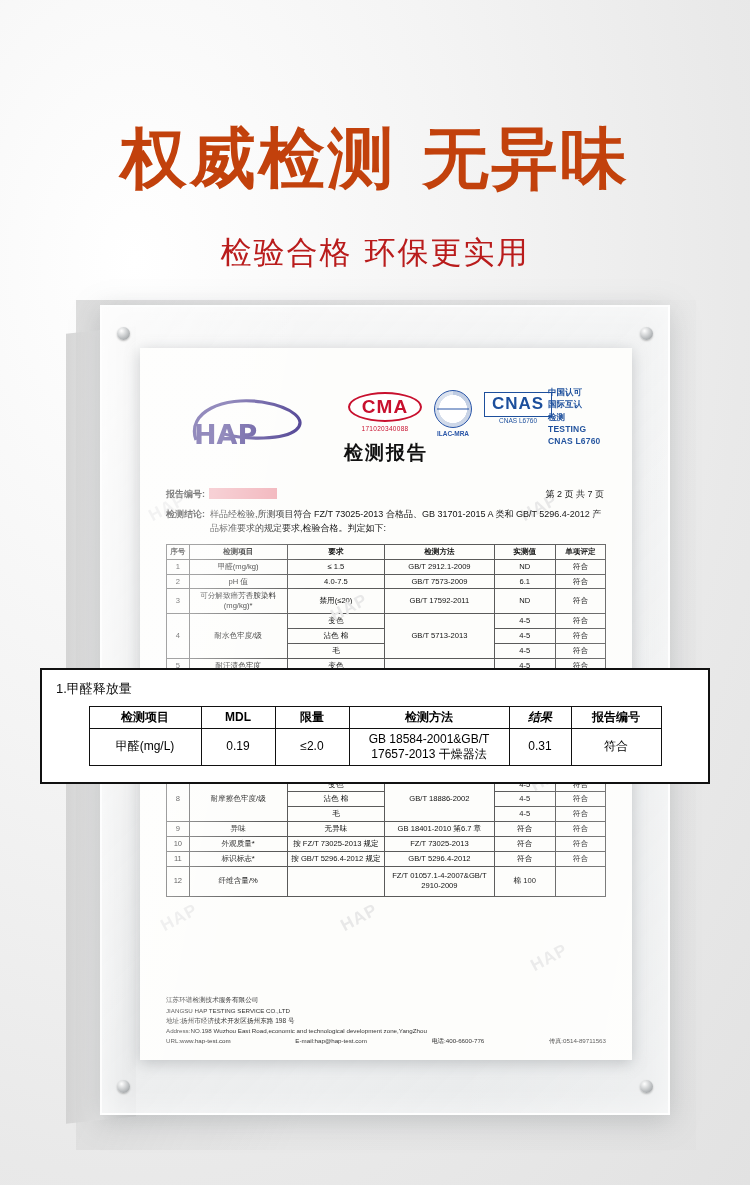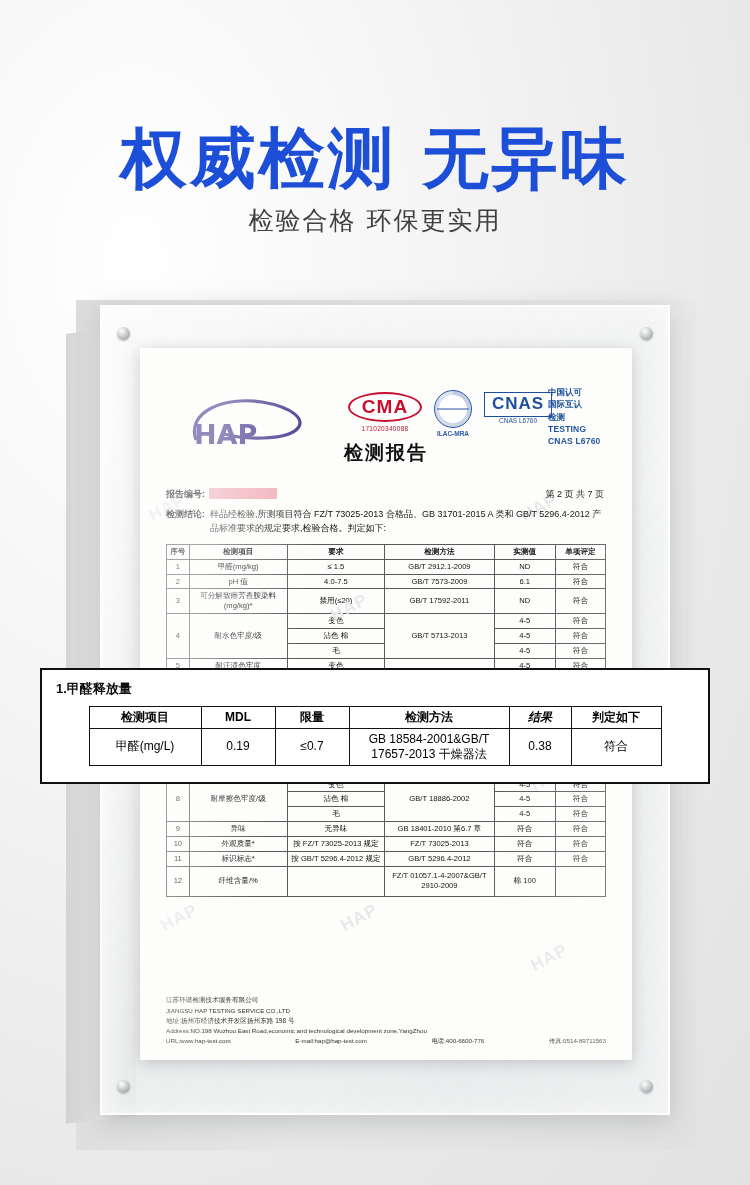--- a/index.html
+++ b/index.html
@@ -7,27 +7,27 @@
   body {
     width:750px; height:1185px; position:relative; overflow:hidden;
     font-family:"Liberation Sans", sans-serif;
     background:
       radial-gradient(ellipse at 18% 22%, #ffffff 0%, #f4f4f4 38%, #e9e9e9 70%, #e2e2e2 100%);
   }
   
   .headline-wrap{ position:absolute; top:120px; left:0; width:750px; text-align:center; }
   .headline{
     font-family:"DejaVu Sans", sans-serif;
-    font-size:66px; font-weight:bold; color:#1d4ed8; letter-spacing:3px;
+    font-size:66px; font-weight:bold; color:#c2410c; letter-spacing:3px;
     line-height:1.18; white-space:nowrap;
   }
   .subheadline{
-    margin-top:6px;
+    margin-top:34px;
     font-family:"DejaVu Sans", sans-serif;
-    font-size:25px; color:#404040; letter-spacing:2px; white-space:nowrap;
+    font-size:31px; color:#b91c1c; letter-spacing:2px; white-space:nowrap;
   }
   
   .stand-shadow{
     position:absolute; left:76px; top:300px; width:620px; height:850px;
     background:linear-gradient(115deg, rgba(150,150,150,.30), rgba(190,190,190,.05) 60%);
     filter:blur(0.6px);
   }
   .stand-back{
     position:absolute; left:66px; top:330px; width:70px; height:790px;
     background:linear-gradient(90deg, #cfcfcf, #e7e7e7 50%, #d3d3d3);
@@ -138,21 +138,21 @@
   }
   .foot .cn{ font-size:6.6px; }
   .foot .row{ display:flex; justify-content:space-between; }
   
   .callout{
     position:absolute; left:40px; top:668px; width:670px; height:116px;
     background:#ffffff; border:2px solid #111; z-index:20;
     padding:9px 14px 0 14px;
   }
   .callout-head{ display:flex; font-size:13px; color:#111; line-height:1.5; }
-  .callout-head .num{ font-weight:bold; white-space:nowrap; margin-right:14px; }
+  .callout-head .num{ font-weight:normal; white-space:nowrap; margin-right:14px; }
   .callout-head .txt{ font-weight:normal; }
   table.call{
     width:572px; margin:7px auto 0 auto; border-collapse:collapse;
     font-size:12px; table-layout:fixed;
   }
   table.call th, table.call td{
     border:1px solid #111; text-align:center; padding:3px 2px; line-height:1.25;
   }
   table.call th{ font-weight:bold; }
   .k-item{ width:112px; } .k-mdl{ width:74px;margin-left:21px; } .k-limit{ width:74px; }
@@ -379,27 +379,27 @@
     <span class="num">1.甲醛释放量</span>
   </div>
   <table class="call">
     <thead>
       <tr>
         <th class="k-item">检测项目</th>
         <th class="k-mdl">MDL</th>
         <th class="k-limit">限量</th>
         <th class="k-method">检测方法</th>
         <th class="k-res">结果</th>
-        <th class="k-judge">判定如下</th>
+        <th class="k-judge">报告编号</th>
       </tr>
     </thead>
     <tbody>
       <tr>
         <td>甲醛(mg/L)</td>
         <td>0.19</td>
-        <td>≤0.7</td>
+        <td>≤2.0</td>
         <td>GB 18584-2001&amp;GB/T 17657-2013 干燥器法</td>
-        <td>0.38</td>
+        <td>0.31</td>
         <td>符合</td>
       </tr>
     </tbody>
   </table>
 </div>
 
 </body></html>

